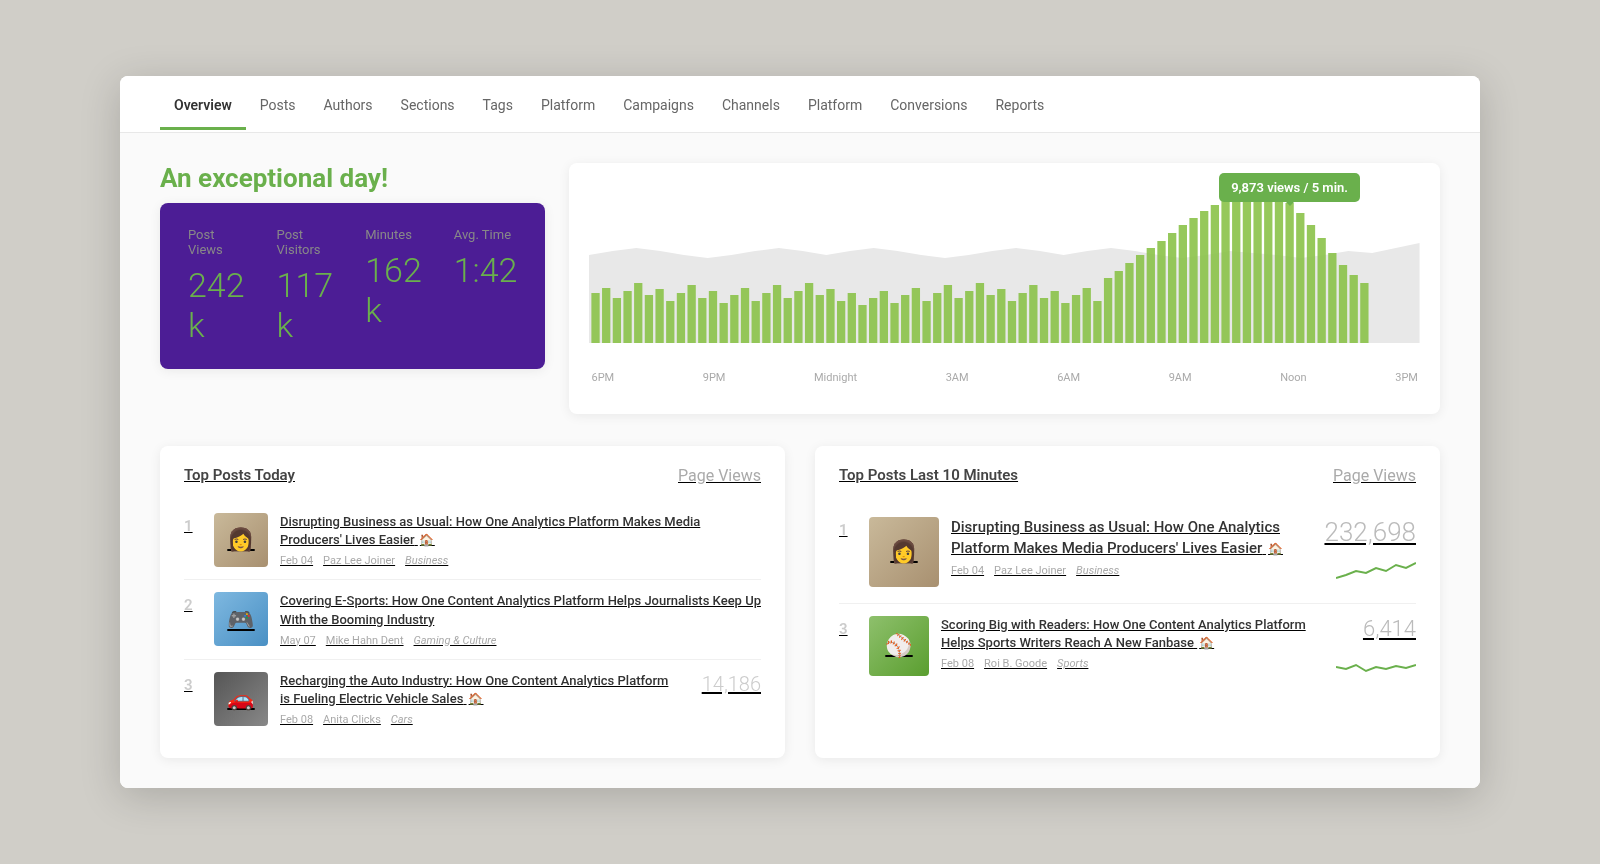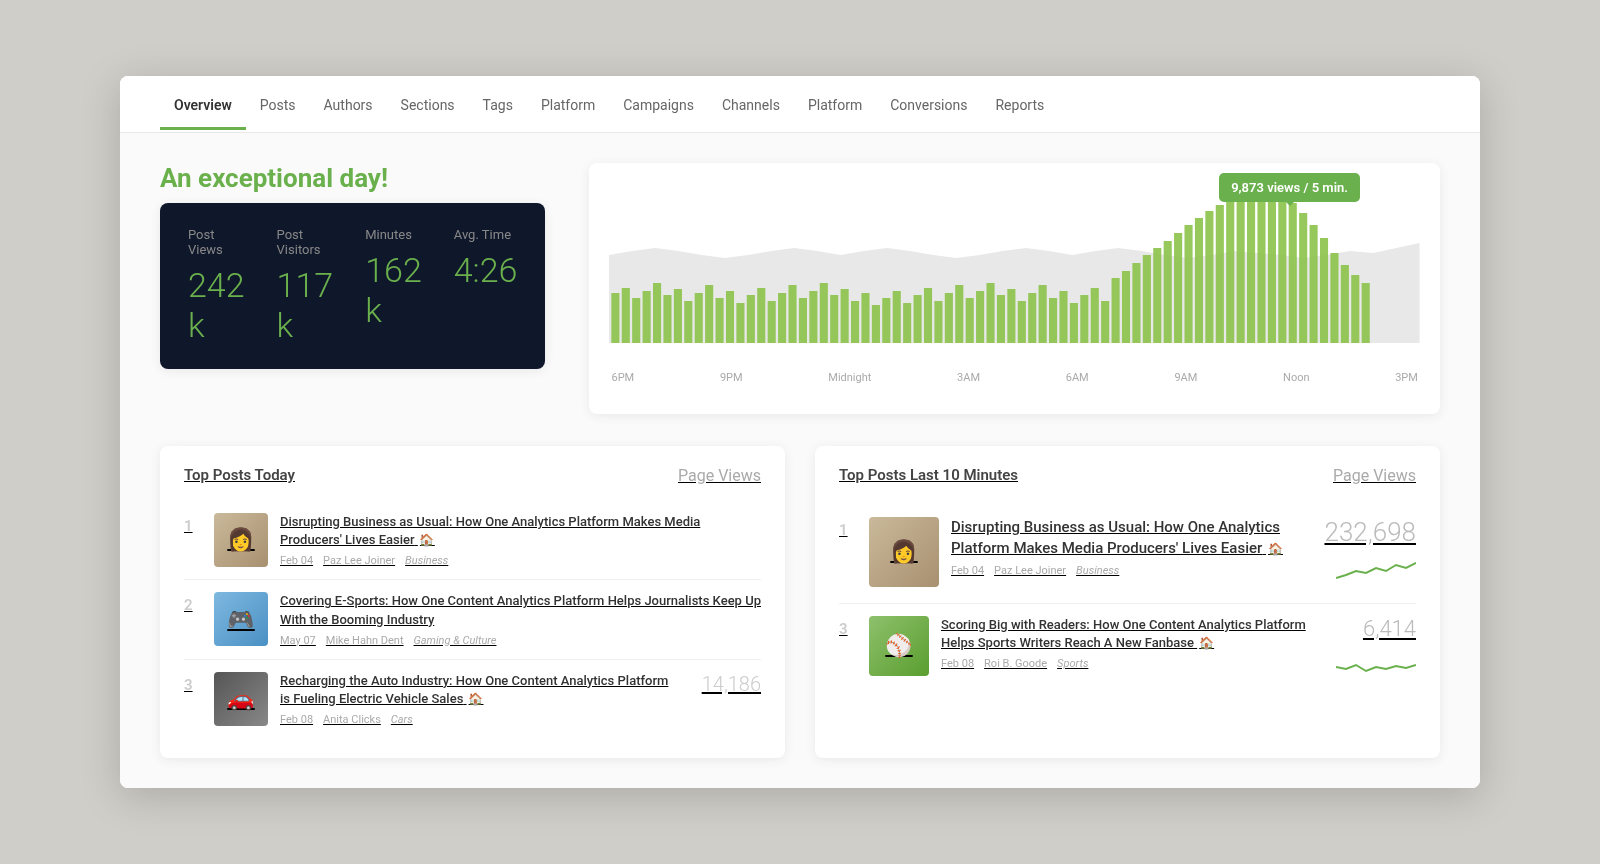--- a/index.html
+++ b/index.html
@@ -47,21 +47,21 @@
 
     
     .content {
       padding: 30px 40px 30px;
       background: #fafafa;
     }
 
     
     .hero {
       display: flex;
-      gap: 44px;
+      gap: 24px;
       margin-bottom: 32px;
     }
 
     .hero-left {
       flex: 0 0 320px;
     }
 
     .hero-tagline {
       font-size: 26px;
       font-weight: 700;
@@ -75,21 +75,21 @@
       margin-bottom: 24px;
     }
     .hero-sub a {
       color: #6ab04c;
       text-decoration: none;
     }
 
     .stats-row {
       display: flex;
       gap: 32px;
-      background: #0f172a;
+      background: #4c1d95;
       border-radius: 8px;
       padding: 24px 28px;
       box-shadow: 0 2px 12px rgba(0,0,0,0.07);
       margin-top: 10px;
     }
     .stat-item { flex: 1; }
     .stat-label {
       font-size: 13px;
       color: #888;
       margin-bottom: 8px;
@@ -302,21 +302,21 @@
           <div class="stat-item">
             <div class="stat-label">Post Visitors</div>
             <div class="stat-value">117 k</div>
           </div>
           <div class="stat-item">
             <div class="stat-label">Minutes</div>
             <div class="stat-value">162 k</div>
           </div>
           <div class="stat-item">
             <div class="stat-label">Avg. Time</div>
-            <div class="stat-value">4:26</div>
+            <div class="stat-value">1:42</div>
           </div>
         </div>
       </div>
 
       <div class="hero-chart">
         <div class="chart-tooltip">9,873 views / 5 min.</div>
         <svg class="chart-svg" viewBox="0 0 700 180" preserveAspectRatio="none">
 
           <polygon points="0,160 700,160 700,60 680,65 660,70 640,68 620,72 600,75 580,72 560,70 540,68 520,72 500,75 480,72 460,68 440,65 420,68 400,72 380,68 360,65 340,68 320,72 300,75 280,72 260,68 240,65 220,68 200,72 180,68 160,65 140,68 120,72 100,75 80,72 60,68 40,65 20,68 0,72" fill="#e8e8e8"></polygon>
 

